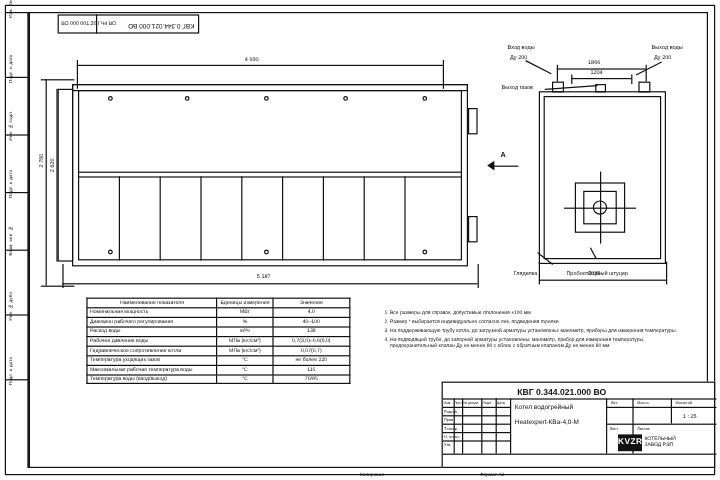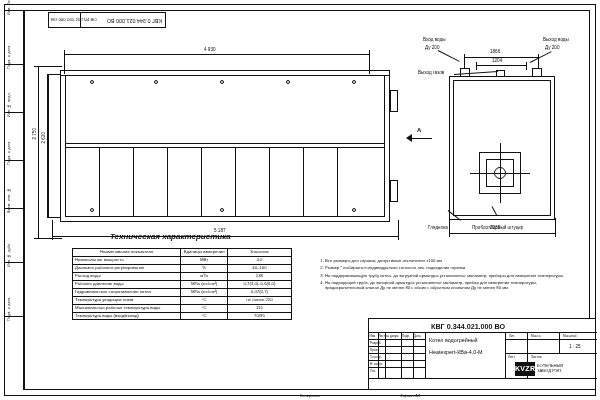--- a/index.html
+++ b/index.html
@@ -177,21 +177,20 @@
     <div class="dimv" style="left:531px;top:208px;height:19px;"></div>
     <div class="dimtxt" style="left:466px;top:215px;">2035</div>
 
     <div class="ln" style="left:424px;top:200px;width:16px;height:1px;transform:rotate(38deg);transform-origin:left center;"></div>
     <div class="dimtxt" style="left:404px;top:215px;">Гляделка</div>
     <div class="ln" style="left:468px;top:196px;width:10px;height:1px;transform:rotate(62deg);transform-origin:left center;"></div>
     <div class="dimtxt" style="left:448px;top:215px;">Пробоотборный штуцер</div>
 
   </div>
 
-  <div class="txt ital b" style="left:110px;top:232px;font-size:8px;">Техническая характеристика</div>
 
   <table class="spec" style="left:72px;top:248px;width:220px;">
     <tbody>
         <tr>
       <td class="c" style="width:112px;">Наименование показателя</td>
       <td class="c" style="width:44px;">Единицы измерения</td>
       <td class="c" style="width:64px;">Значение</td>
     </tr>
     <tr>
       <td>Номинальная мощность</td>

